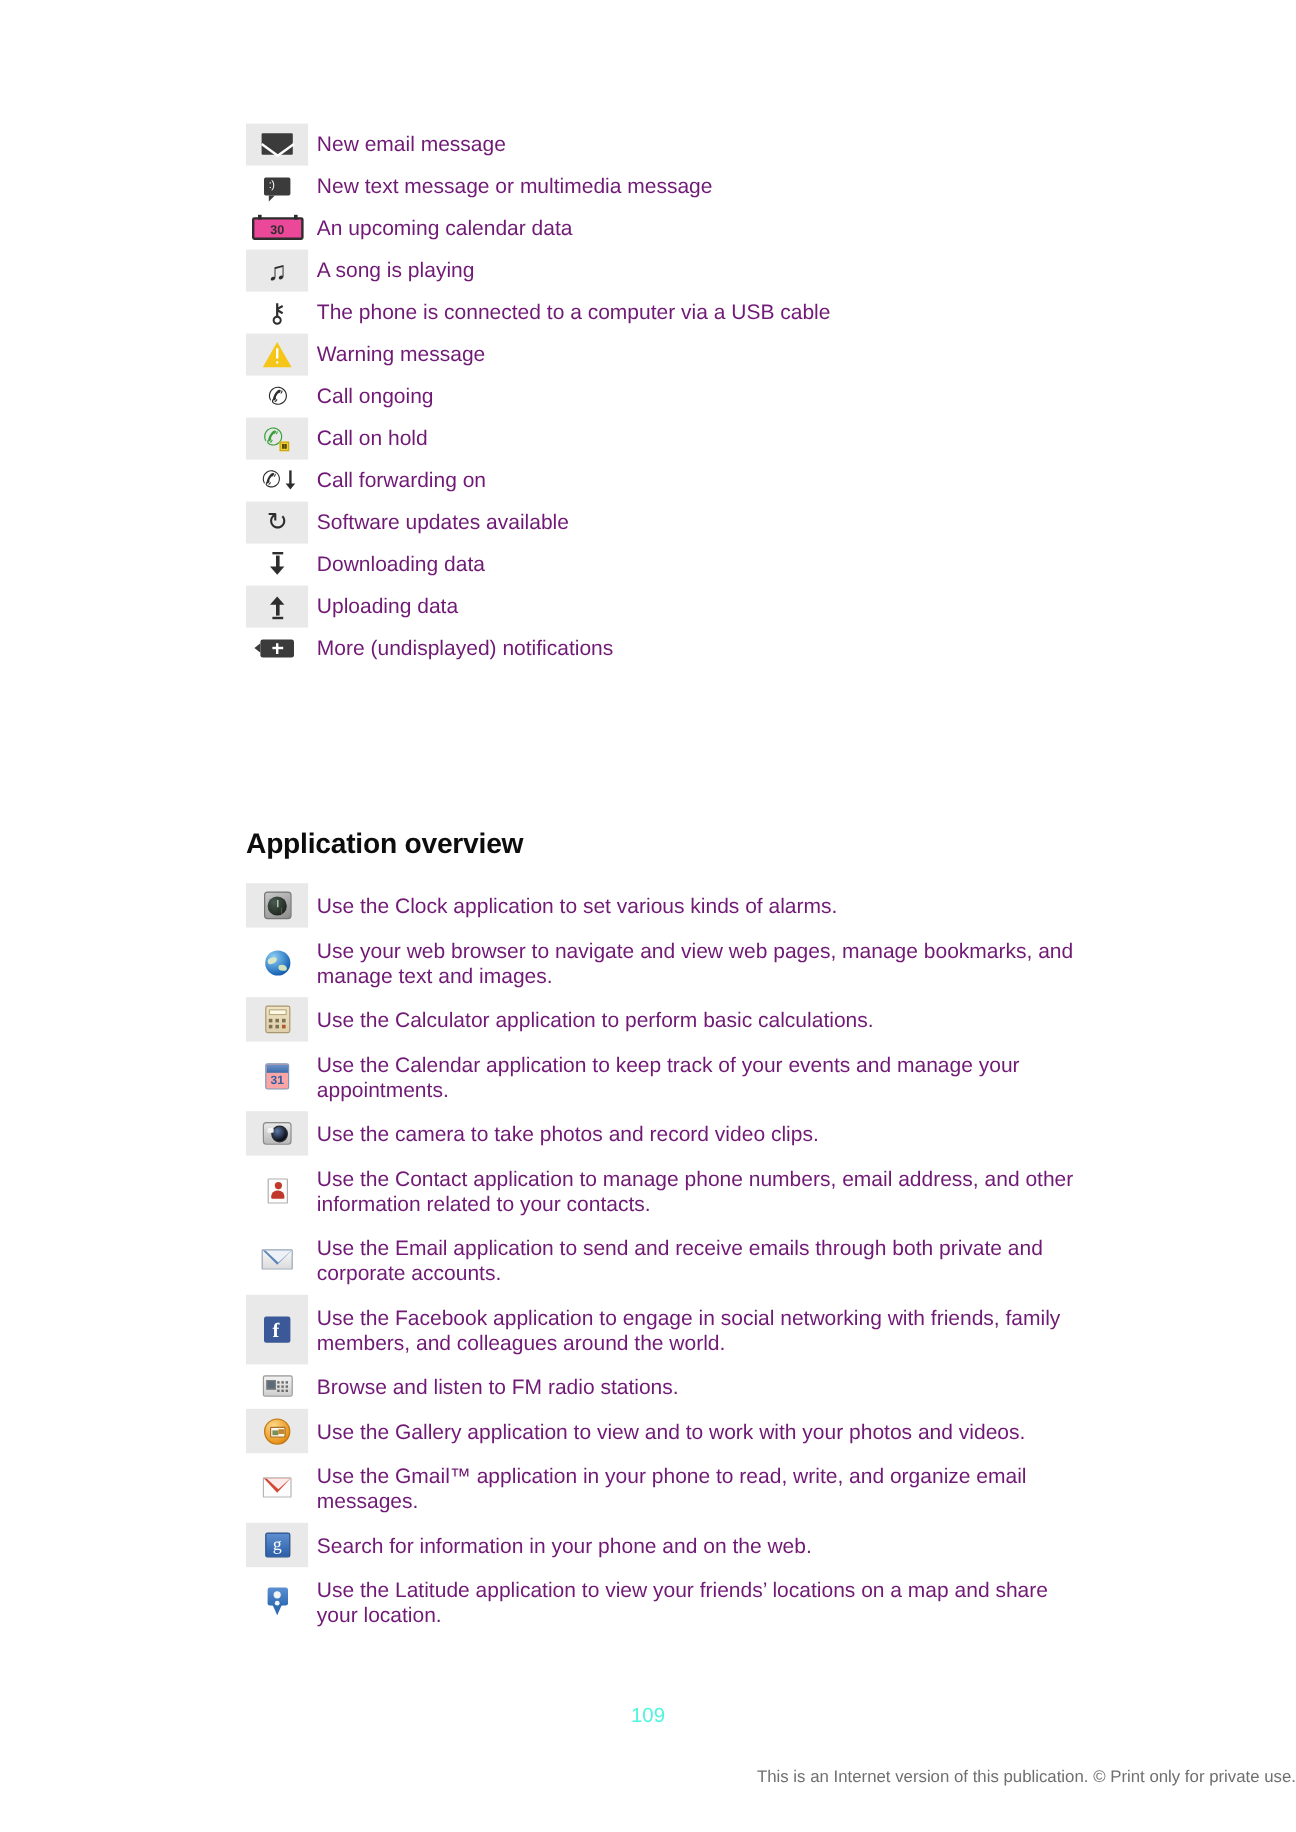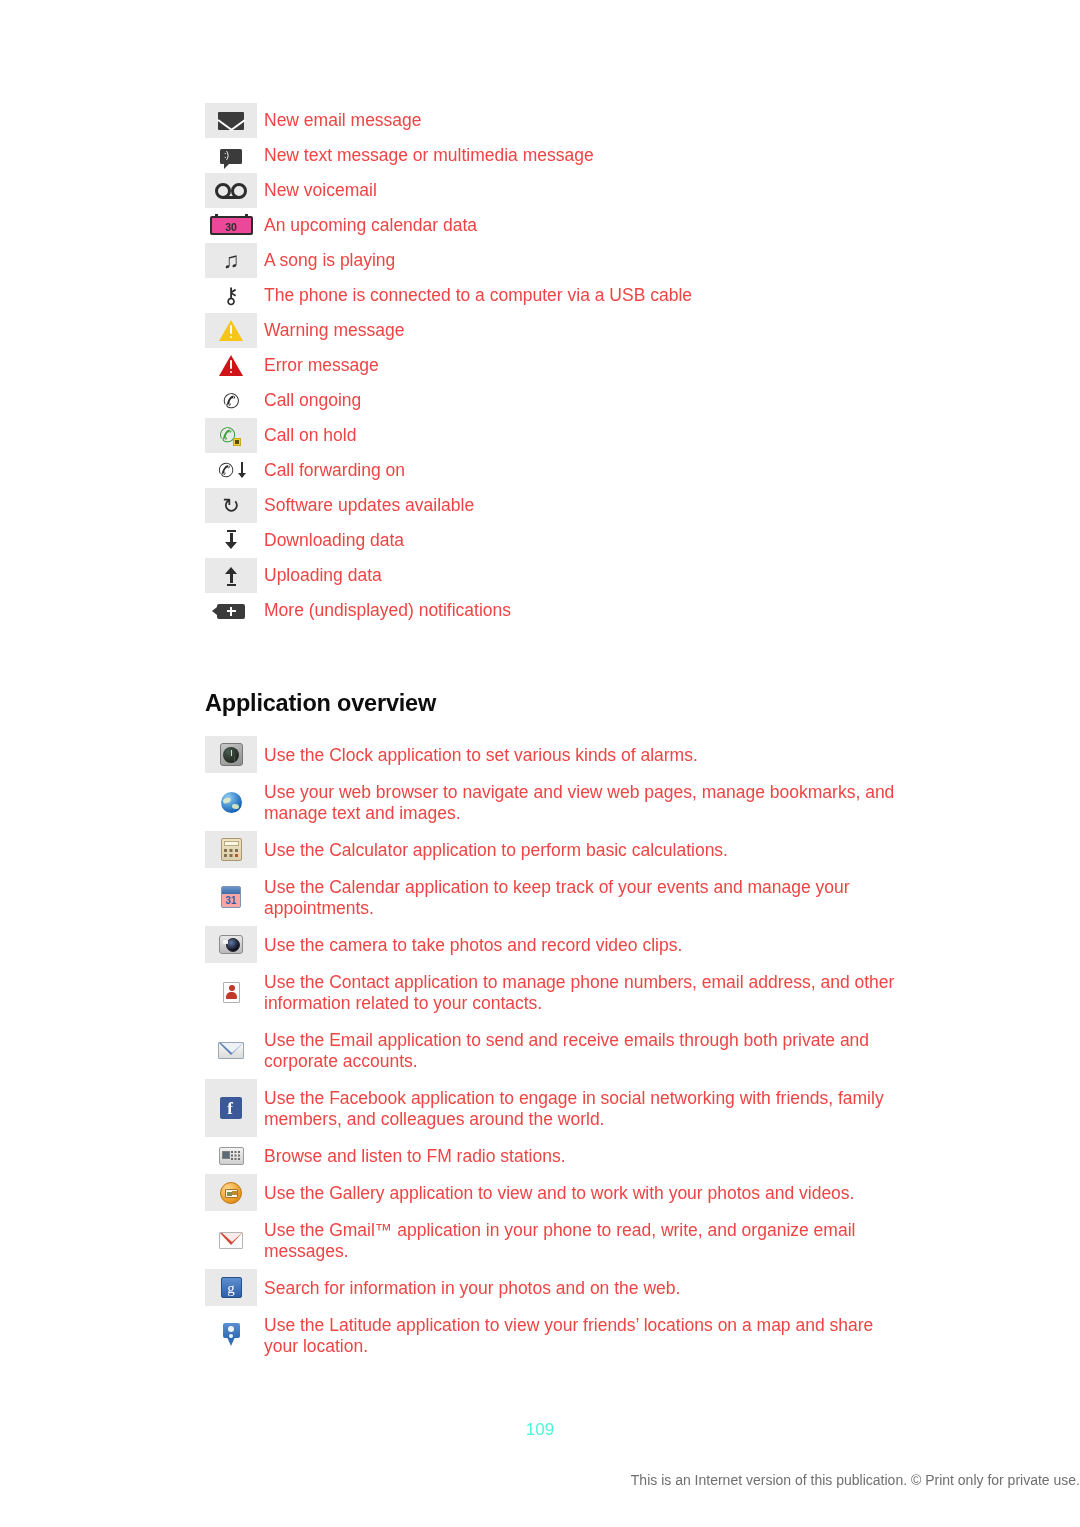--- a/index.html
+++ b/index.html
@@ -40,21 +40,21 @@
     width: 52px;
     min-width: 52px;
     text-align: center;
     vertical-align: middle;
   }
   .icon-table td.text-cell {
     background: #ffffff !important;
     padding-left: 7px;
     font-size: 17.5px;
     line-height: 21px;
-    color: #ef4444;
+    color: #701a75;
   }
 
   #notification-table tr { height: 35px; }
   #notification-table td.text-cell { padding-top: 7px; }
 
   
   .nicon {
     display: inline-block;
     line-height: 1;
     vertical-align: middle;
@@ -715,26 +715,20 @@
           <span class="nicon ic-envelope"></span>
         </td>
         <td class="text-cell">New email message</td>
       </tr>
       <tr>
         <td class="icon-cell">
           <span class="nicon ic-sms"><i>:)</i></span>
         </td>
         <td class="text-cell">New text message or multimedia message</td>
       </tr>
-      <tr class="shaded">
-        <td class="icon-cell">
-          <span class="nicon ic-voicemail"><span class="l"></span><span class="r"></span></span>
-        </td>
-        <td class="text-cell">New voicemail</td>
-      </tr>
       <tr>
         <td class="icon-cell">
           <span class="nicon ic-calendar">30</span>
         </td>
         <td class="text-cell">An upcoming calendar data</td>
       </tr>
       <tr class="shaded">
         <td class="icon-cell">
           <span class="nicon ic-note">♫</span>
         </td>
@@ -744,26 +738,20 @@
         <td class="icon-cell">
           <span class="nicon ic-usb">⚷</span>
         </td>
         <td class="text-cell">The phone is connected to a computer via a USB cable</td>
       </tr>
       <tr class="shaded">
         <td class="icon-cell">
           <span class="nicon ic-tri warn"><i></i></span>
         </td>
         <td class="text-cell">Warning message</td>
-      </tr>
-      <tr>
-        <td class="icon-cell">
-          <span class="nicon ic-tri err"><i></i></span>
-        </td>
-        <td class="text-cell">Error message</td>
       </tr>
       <tr>
         <td class="icon-cell">
           <span class="nicon ic-phone">✆</span>
         </td>
         <td class="text-cell">Call ongoing</td>
       </tr>
       <tr class="shaded">
         <td class="icon-cell">
           <span class="nicon ic-hold"><span class="hh">✆</span><span class="pause"></span></span>
@@ -846,21 +834,21 @@
       <tr class="shaded">
         <td class="icon-cell"><span class="aicon ai-gallery"></span></td>
         <td class="text-cell">Use the Gallery application to view and to work with your photos and videos.</td>
       </tr>
       <tr>
         <td class="icon-cell"><span class="aicon ai-gmail"></span></td>
         <td class="text-cell">Use the Gmail™ application in your phone to read, write, and organize email messages.</td>
       </tr>
       <tr class="shaded">
         <td class="icon-cell"><span class="aicon ai-google">g</span></td>
-        <td class="text-cell">Search for information in your photos and on the web.</td>
+        <td class="text-cell">Search for information in your phone and on the web.</td>
       </tr>
       <tr>
         <td class="icon-cell"><span class="aicon ai-latitude"><i></i></span></td>
         <td class="text-cell">Use the Latitude application to view your friends’ locations on a map and share your location.</td>
       </tr>
     </tbody>
   </table>
 
   <div id="page-number">109</div>
   <div id="footer-note">This is an Internet version of this publication. © Print only for private use.</div>

